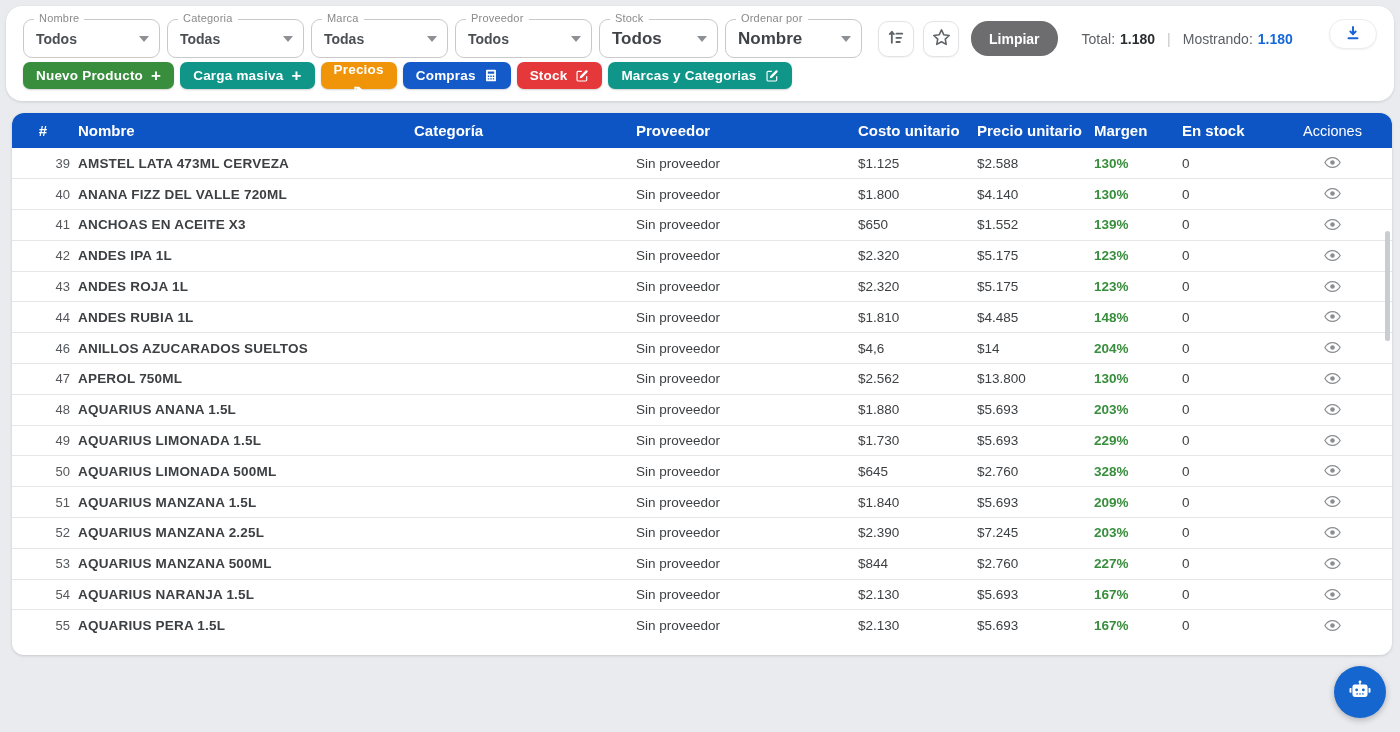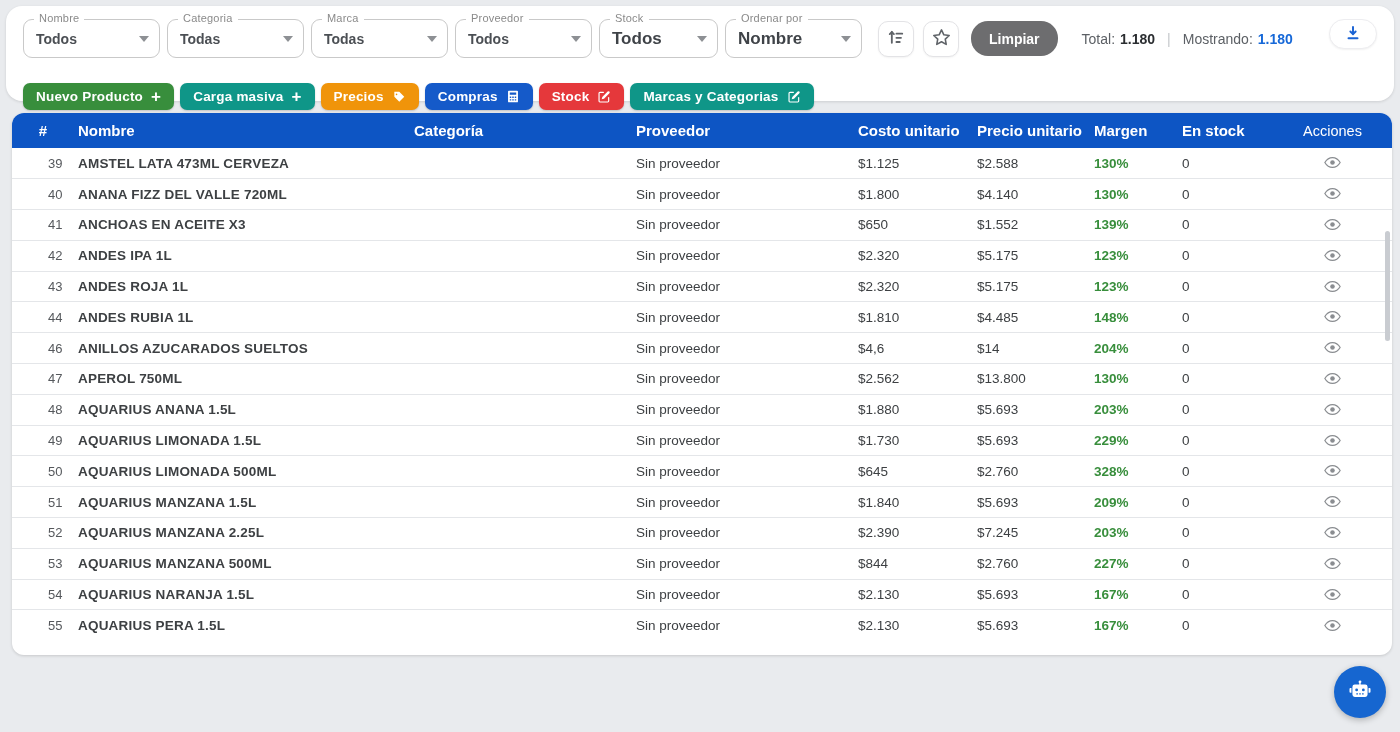--- a/index.html
+++ b/index.html
@@ -51,21 +51,21 @@
   .totals .tval { font-weight:700; color:#2a2d30; margin-left:5px; }
   .totals .mval { font-weight:700; color:#1668d8; margin-left:5px; }
   .dl-btn {
     position:absolute; right:17px; top:13px; width:48px; height:30px;
     border:1px solid #ededf0; border-radius:15px; background:#fff;
     display:flex; align-items:center; justify-content:center; cursor:pointer;
     box-shadow:0 1px 2px rgba(0,0,0,.06);
   }
 
   
-  .actions-row { display:flex; align-items:center; margin-top:25px; }
+  .actions-row { display:flex; align-items:center; margin-top:4px; }
   .action-btn {
     height:27px; border:none; border-radius:7px; color:#fff;
     font-size:13.5px; font-weight:600; font-family:inherit; letter-spacing:.2px;
     display:flex; align-items:center; gap:8px; padding:0 13px; margin-right:6px;
     cursor:pointer; box-shadow:0 1px 2px rgba(0,0,0,.18);
   }
   .action-btn .bicon { display:flex; align-items:center; }
   .plus-glyph { font-size:17px; font-weight:700; line-height:1; }
 
   
@@ -83,21 +83,21 @@
     font-size:15px; font-weight:700; text-align:left; padding:0 4px;
     white-space:nowrap;
   }
   thead th.th-num { text-align:center; }
   thead th.th-actions { text-align:center; font-weight:500; font-size:14.5px; }
   tbody td {
     height:30.8px; border-top:1px solid #e4e6e9; font-size:13.5px;
     padding:0 4px; white-space:nowrap; overflow:hidden; color:#3d4043;
   }
   tbody tr:first-child td { border-top:none; }
-  td.td-num { text-align:left; color:#55585c; font-size:13px;padding-left:36px; }
+  td.td-num { text-align:right; color:#55585c; font-size:13px;padding-left:36px; }
   td.td-name { font-weight:600; letter-spacing:.2px; }
   td.td-margin { color:var(--margin-color); font-weight:600; }
   td.td-actions { text-align:center; }
   .eye-btn { background:none; border:none; cursor:pointer; padding:2px 6px; line-height:0; }
 
   .scroll-thumb {
     position:absolute; right:2px; top:118px; width:5px; height:110px;
     background:#c9ccd1; border-radius:3px;
   }
 
@@ -186,21 +186,21 @@
 
   <div class="actions-row">
     <button class="action-btn" style="background: rgb(56, 142, 60);">
       <span>Nuevo Producto</span>
       <span class="bicon plus-glyph">+</span>
     </button>
     <button class="action-btn" style="background: rgb(15, 150, 136);">
       <span>Carga masiva</span>
       <span class="bicon plus-glyph">+</span>
     </button>
-    <button class="action-btn" style="background: rgb(240, 148, 10);">
+    <button class="action-btn" style="background: rgb(240, 148, 10); flex-direction: column;">
       <span>Precios</span>
       <span class="bicon">
         <svg width="14" height="14" viewBox="0 0 24 24" fill="#fff">
           <path d="M21 11.5 12.5 3H4v8.5L12.5 20 21 11.5zM7.8 8.9a1.4 1.4 0 1 1 0-2.8 1.4 1.4 0 0 1 0 2.8z"></path>
         </svg>
       </span>
     </button>
     <button class="action-btn" style="background: rgb(21, 90, 201);">
       <span>Compras</span>
       <span class="bicon">

